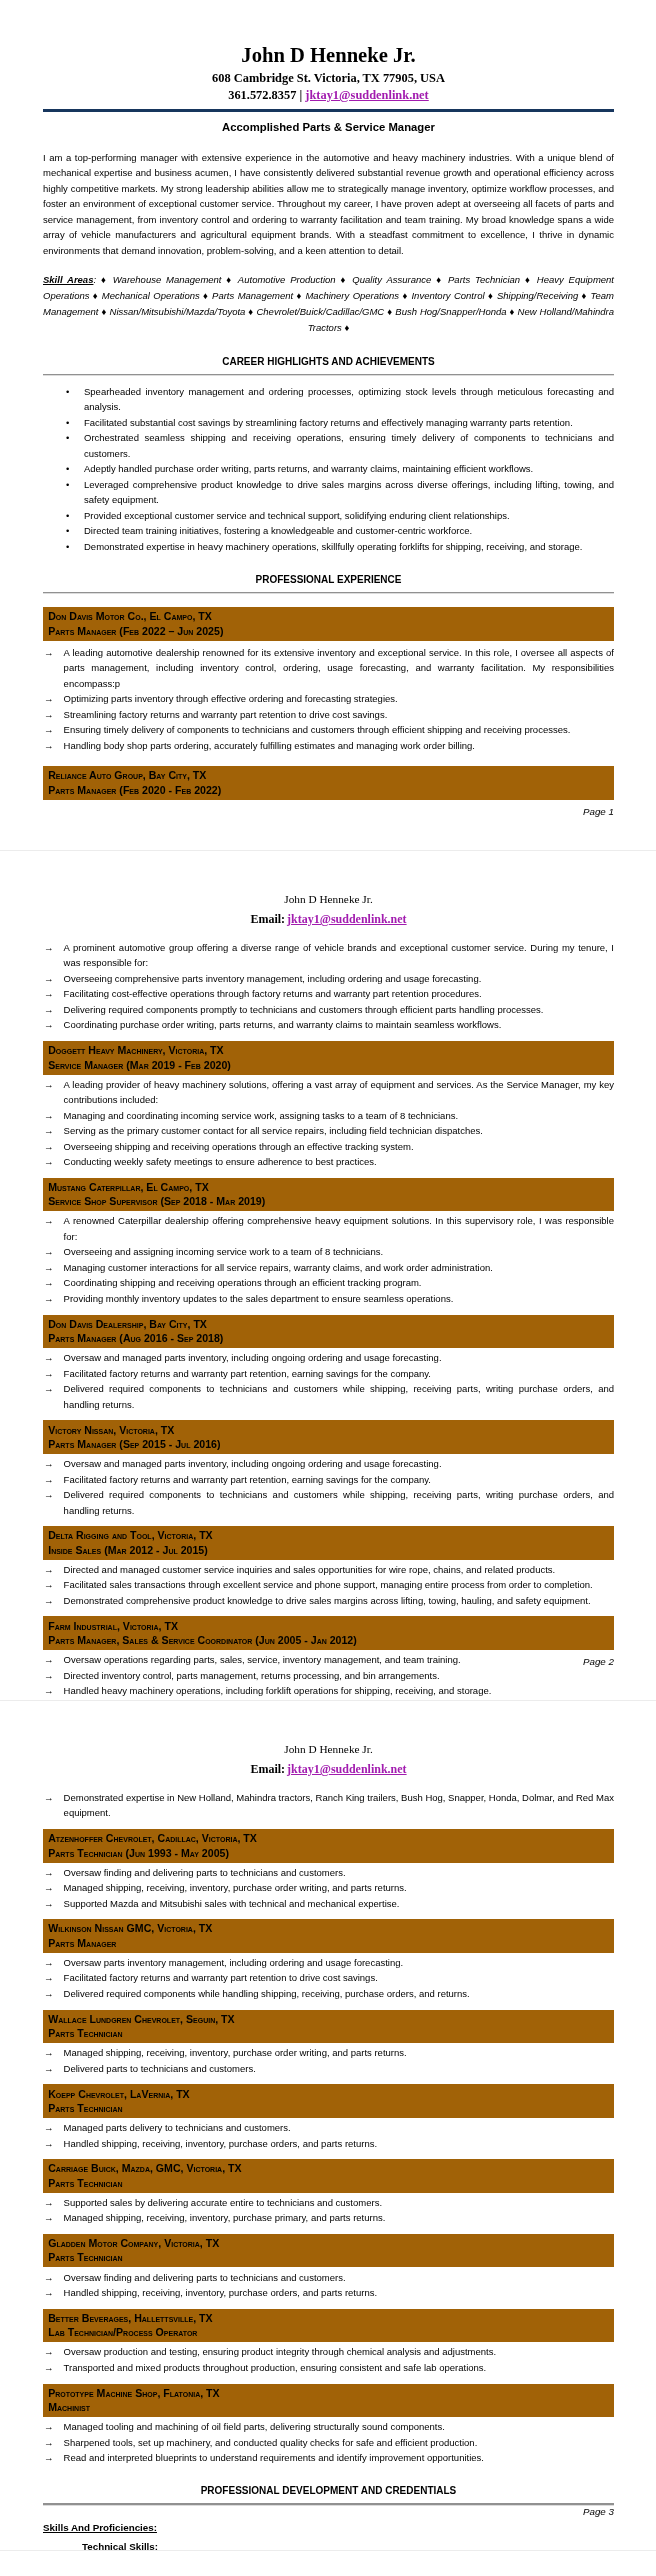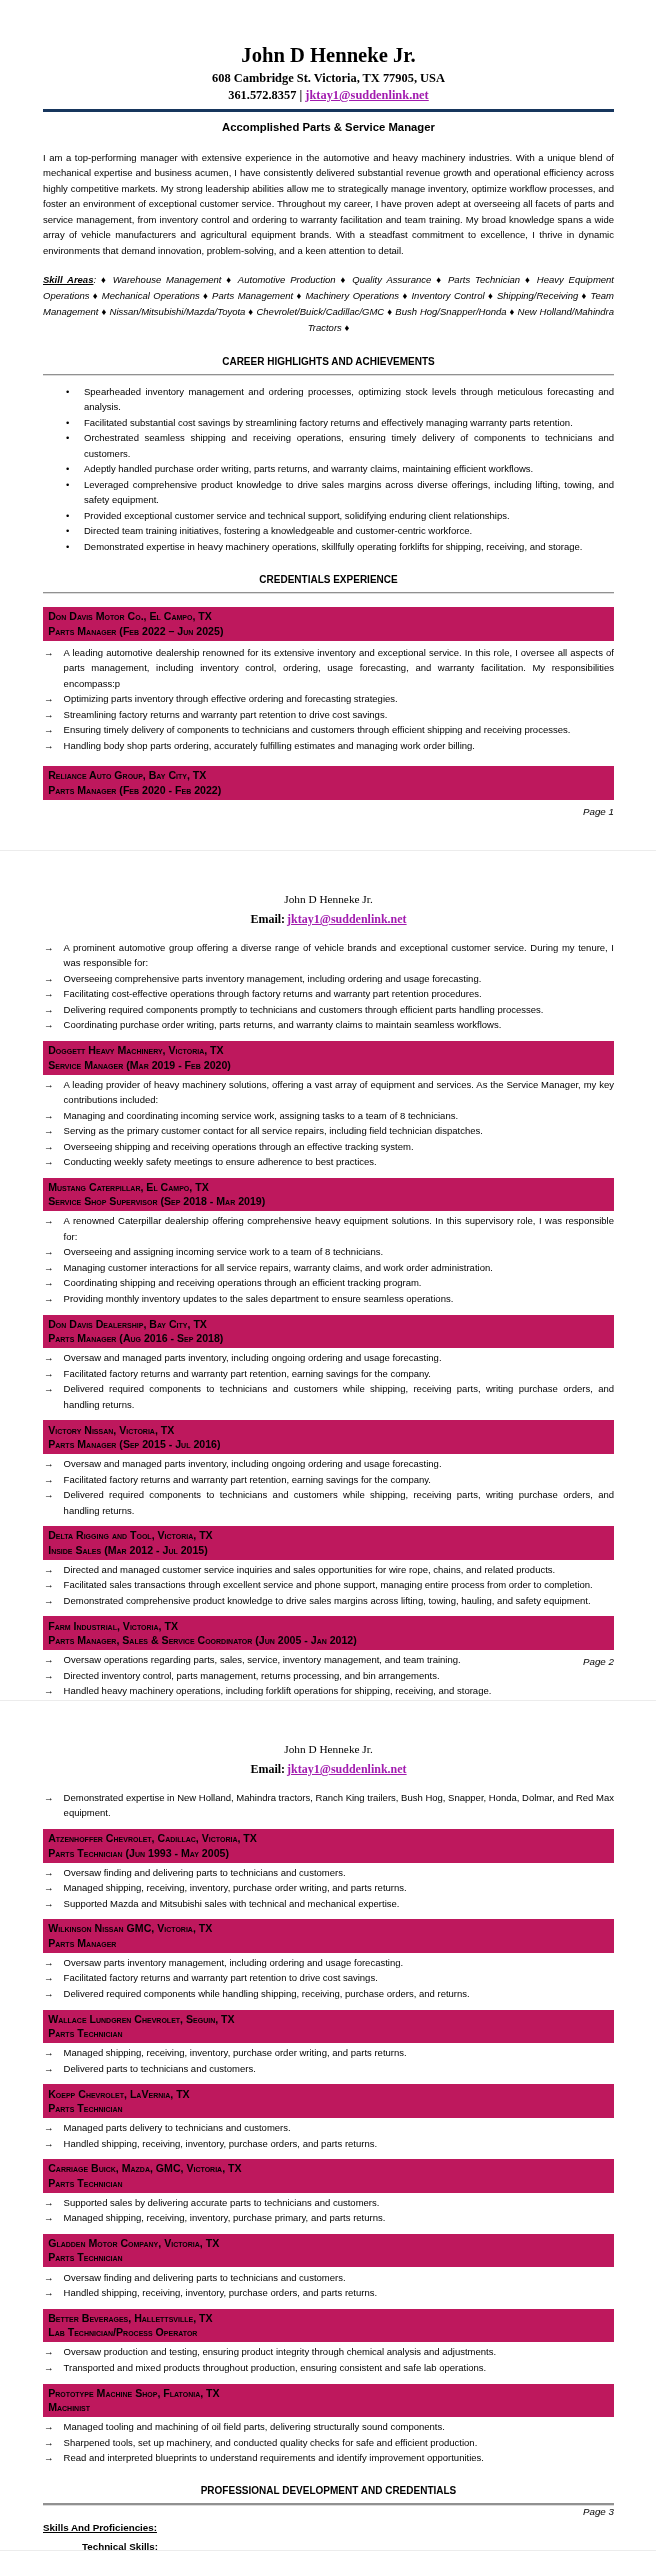--- a/index.html
+++ b/index.html
@@ -28,21 +28,21 @@
   .sech { font-weight:bold; font-size:10px; line-height:14.4px; text-align:center; margin-top:18.5px; }
   .secrule { height:1.5px; background:#919191; border-bottom:1px solid #dcdcdc; margin-top:4.6px; }
 
   .blist { margin-top:7.2px; }
   .b { position:relative; padding-left:41px; font-size:9.5px; line-height:15.5px; text-align:justify; }
   .b > .g { position:absolute; left:23px; top:0; }
   .b.arrow { padding-left:20.6px; }
   .b.arrow > .g { left:1px; }
 
   .job { margin-top:12.4px; }
-  .job-head { background:#be185d; padding:2.1px 5.2px 2.6px; }
+  .job-head { background:#a16207; padding:2.1px 5.2px 2.6px; }
   .jh-co, .jh-role { font-variant:small-caps; font-weight:bold; font-size:10.6px; line-height:15px; }
   .job-bullets { margin-top:3.6px; }
   .dense .job { margin-top:8.2px; }
   .dense .job-bullets { margin-top:2.1px; }
   .dense .jh-co, .dense .jh-role { line-height:14.4px; }
 
   
   .cont-name  { font-family:"Liberation Serif", serif; font-size:11.3px; line-height:14.4px;
                 text-align:center; padding-top:29px; }
   .cont-email { font-family:"Liberation Serif", serif; font-weight:bold; font-size:12px;
@@ -84,21 +84,21 @@
     <div class="b"><span class="g">•</span><span>Spearheaded inventory management and ordering processes, optimizing stock levels through meticulous forecasting and analysis.</span></div>
     <div class="b"><span class="g">•</span><span>Facilitated substantial cost savings by streamlining factory returns and effectively managing warranty parts retention.</span></div>
     <div class="b"><span class="g">•</span><span>Orchestrated seamless shipping and receiving operations, ensuring timely delivery of components to technicians and customers.</span></div>
     <div class="b"><span class="g">•</span><span>Adeptly handled purchase order writing, parts returns, and warranty claims, maintaining efficient workflows.</span></div>
     <div class="b"><span class="g">•</span><span>Leveraged comprehensive product knowledge to drive sales margins across diverse offerings, including lifting, towing, and safety equipment.</span></div>
     <div class="b"><span class="g">•</span><span>Provided exceptional customer service and technical support, solidifying enduring client relationships.</span></div>
     <div class="b"><span class="g">•</span><span>Directed team training initiatives, fostering a knowledgeable and customer-centric workforce.</span></div>
     <div class="b"><span class="g">•</span><span>Demonstrated expertise in heavy machinery operations, skillfully operating forklifts for shipping, receiving, and storage.</span></div>
   </div>
 
-  <div class="sech">CREDENTIALS EXPERIENCE</div>
+  <div class="sech">PROFESSIONAL EXPERIENCE</div>
   <div class="secrule"></div>
 
   <div class="job">
     <div class="job-head">
       <div class="jh-co">Don Davis Motor Co., El Campo, TX</div>
       <div class="jh-role">Parts Manager (Feb 2022 – Jun 2025)</div>
     </div>
     <div class="job-bullets">
       <div class="b arrow"><span class="g">→</span><span>A leading automotive dealership renowned for its extensive inventory and exceptional service. In this role, I oversee all aspects of parts management, including inventory control, ordering, usage forecasting, and warranty facilitation. My responsibilities encompass:p</span></div>
       <div class="b arrow"><span class="g">→</span><span>Optimizing parts inventory through effective ordering and forecasting strategies.</span></div>
@@ -266,21 +266,21 @@
       <div class="b arrow"><span class="g">→</span><span>Handled shipping, receiving, inventory, purchase orders, and parts returns.</span></div>
     </div>
   </div>
 
   <div class="job">
     <div class="job-head">
       <div class="jh-co">Carriage Buick, Mazda, GMC, Victoria, TX</div>
       <div class="jh-role">Parts Technician</div>
     </div>
     <div class="job-bullets">
-      <div class="b arrow"><span class="g">→</span><span>Supported sales by delivering accurate parts to technicians and customers.</span></div>
+      <div class="b arrow"><span class="g">→</span><span>Supported sales by delivering accurate entire to technicians and customers.</span></div>
       <div class="b arrow"><span class="g">→</span><span>Managed shipping, receiving, inventory, purchase primary, and parts returns.</span></div>
     </div>
   </div>
 
   <div class="job">
     <div class="job-head">
       <div class="jh-co">Gladden Motor Company, Victoria, TX</div>
       <div class="jh-role">Parts Technician</div>
     </div>
     <div class="job-bullets">

